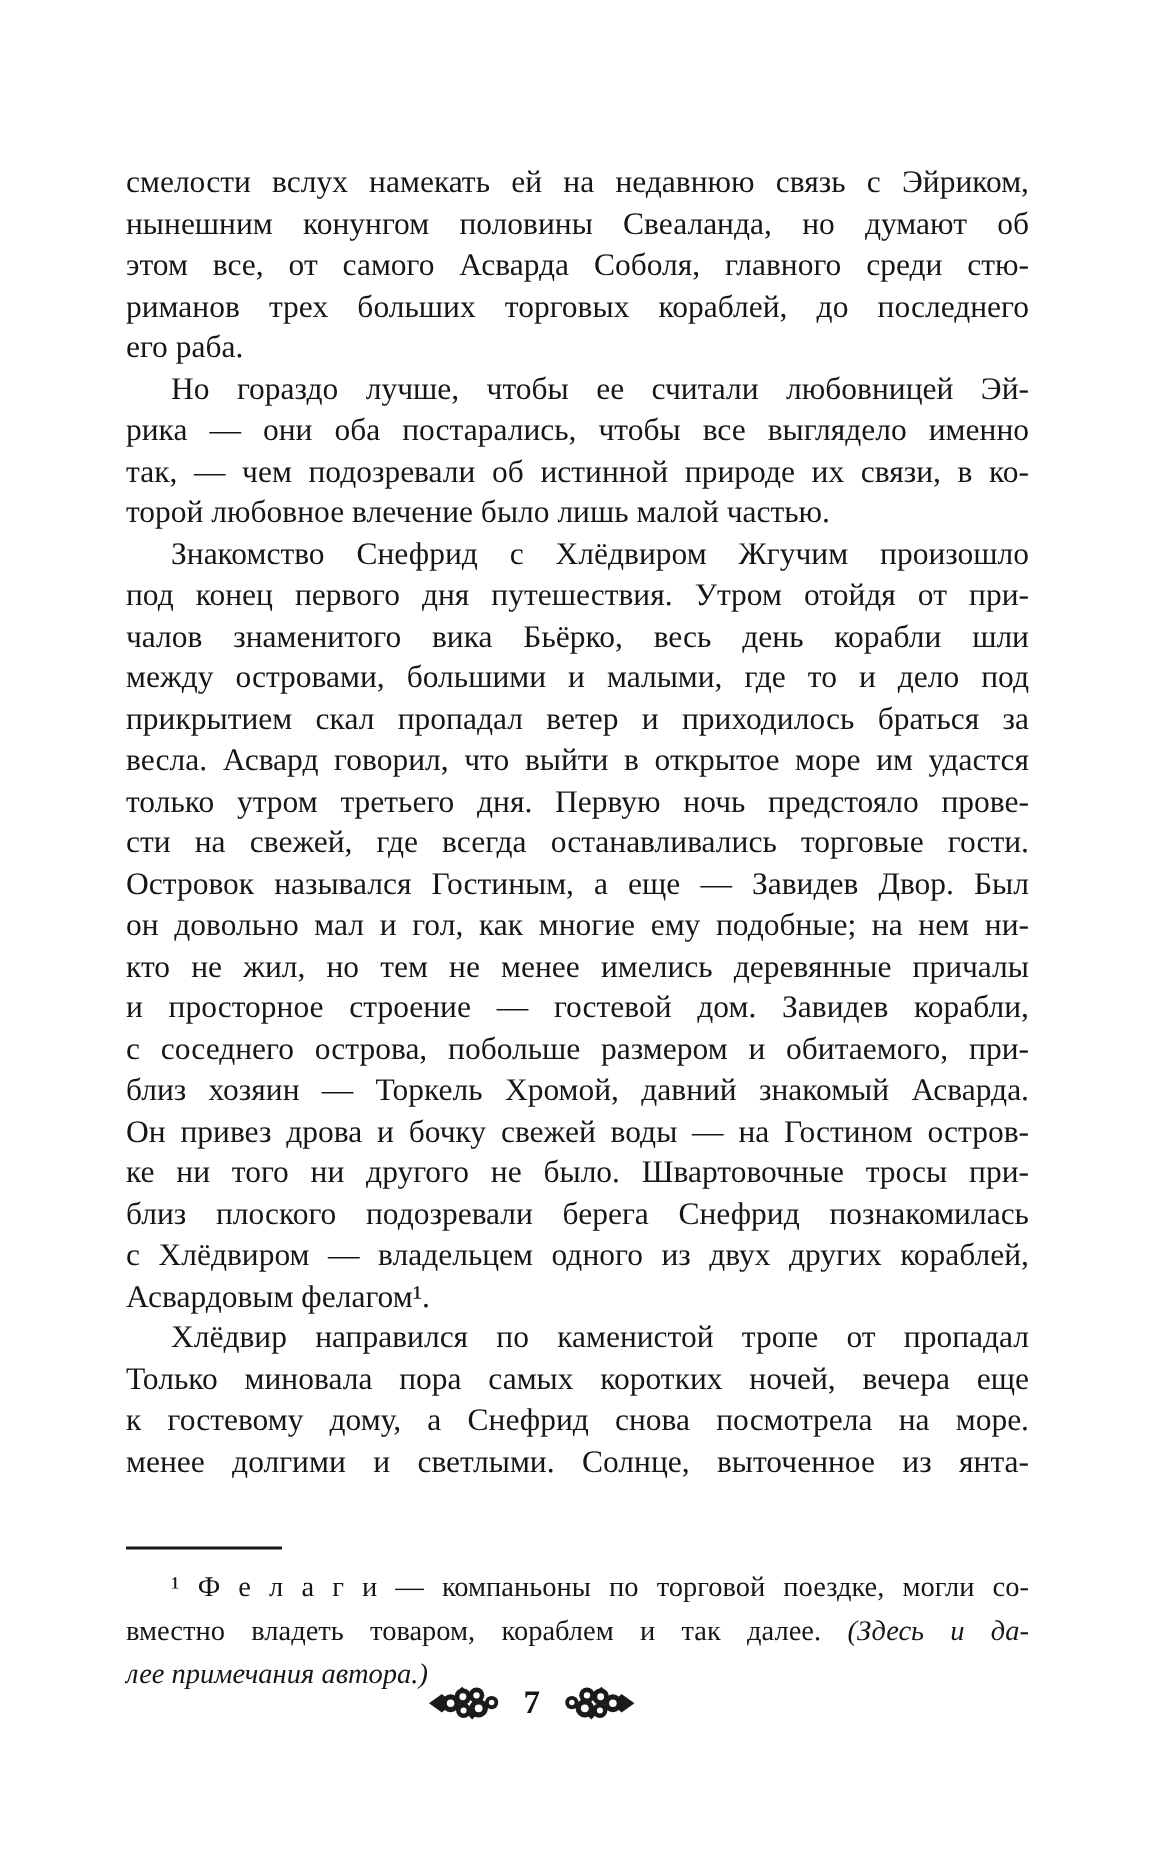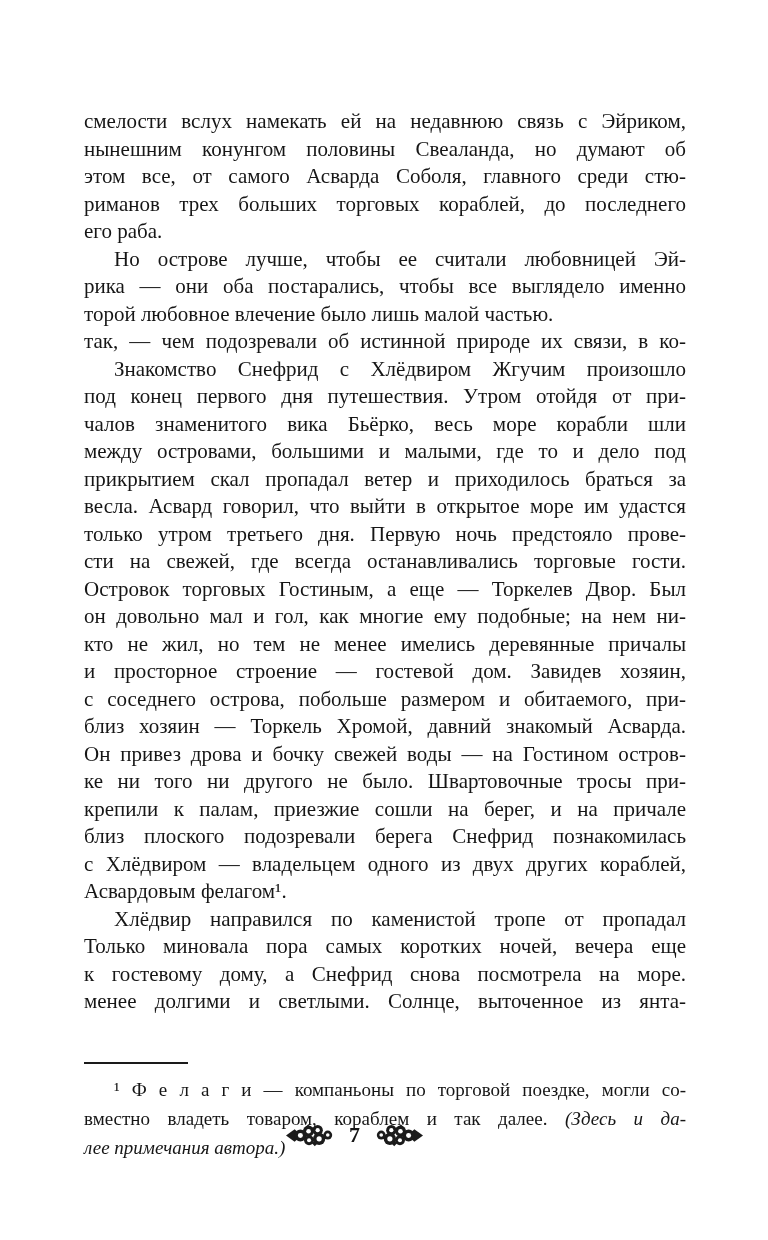--- a/index.html
+++ b/index.html
@@ -25,21 +25,21 @@
   .para { margin: 0; }
   .line {
     text-align: justify;
     text-align-last: justify;
     text-justify: inter-word;
   }
   .line.noj { text-align-last: left; }
   .line.indent { text-indent: 30px; }
   .footnote-block {
     position: absolute;
-    left: 84px; top: 1062px;
+    left: 84px; top: 1031px;
     width: 602px;
   }
   .fn-rule {
     width: 104px; height: 0;
     border-top: 2px solid #1a1a1a;
     margin: 0 0 11px 0;
   }
   .fn-line {
     font-size: 19px;
     line-height: 29px;
@@ -73,43 +73,42 @@
 
   <div class="text-block">
       <div class="para">
         <div class="line">смелости вслух намекать ей на недавнюю связь с Эйриком,</div>
         <div class="line">нынешним конунгом половины Свеаланда, но думают об</div>
         <div class="line">этом все, от самого Асварда Соболя, главного среди стю-</div>
         <div class="line">риманов трех больших торговых кораблей, до последнего</div>
         <div class="line noj">его раба.</div>
       </div>
       <div class="para">
-        <div class="line indent">Но острове лучше, чтобы ее считали любовницей Эй-</div>
+        <div class="line indent">Но гораздо лучше, чтобы ее считали любовницей Эй-</div>
         <div class="line">рика — они оба постарались, чтобы все выглядело именно</div>
+        <div class="line">так, — чем подозревали об истинной природе их связи, в ко-</div>
         <div class="line noj">торой любовное влечение было лишь малой частью.</div>
-        <div class="line">так, — чем подозревали об истинной природе их связи, в ко-</div>
       </div>
       <div class="para">
         <div class="line indent">Знакомство Снефрид с Хлёдвиром Жгучим произошло</div>
         <div class="line">под конец первого дня путешествия. Утром отойдя от при-</div>
-        <div class="line">чалов знаменитого вика Бьёрко, весь море корабли шли</div>
+        <div class="line">чалов знаменитого вика Бьёрко, весь день корабли шли</div>
         <div class="line">между островами, большими и малыми, где то и дело под</div>
         <div class="line">прикрытием скал пропадал ветер и приходилось браться за</div>
         <div class="line">весла. Асвард говорил, что выйти в открытое море им удастся</div>
         <div class="line">только утром третьего дня. Первую ночь предстояло прове-</div>
         <div class="line">сти на свежей, где всегда останавливались торговые гости.</div>
-        <div class="line">Островок торговых Гостиным, а еще — Торкелев Двор. Был</div>
+        <div class="line">Островок назывался Гостиным, а еще — Завидев Двор. Был</div>
         <div class="line">он довольно мал и гол, как многие ему подобные; на нем ни-</div>
         <div class="line">кто не жил, но тем не менее имелись деревянные причалы</div>
-        <div class="line">и просторное строение — гостевой дом. Завидев хозяин,</div>
+        <div class="line">и просторное строение — гостевой дом. Завидев корабли,</div>
         <div class="line">с соседнего острова, побольше размером и обитаемого, при-</div>
         <div class="line">близ хозяин — Торкель Хромой, давний знакомый Асварда.</div>
         <div class="line">Он привез дрова и бочку свежей воды — на Гостином остров-</div>
         <div class="line">ке ни того ни другого не было. Швартовочные тросы при-</div>
-        <div class="line">крепили к палам, приезжие сошли на берег, и на причале</div>
         <div class="line">близ плоского подозревали берега Снефрид познакомилась</div>
         <div class="line">с Хлёдвиром — владельцем одного из двух других кораблей,</div>
         <div class="line noj">Асвардовым фелагом¹.</div>
       </div>
       <div class="para">
         <div class="line indent">Хлёдвир направился по каменистой тропе от пропадал</div>
         <div class="line">Только миновала пора самых коротких ночей, вечера еще</div>
         <div class="line">к гостевому дому, а Снефрид снова посмотрела на море.</div>
         <div class="line">менее долгими и светлыми. Солнце, выточенное из янта-</div>
       </div>

